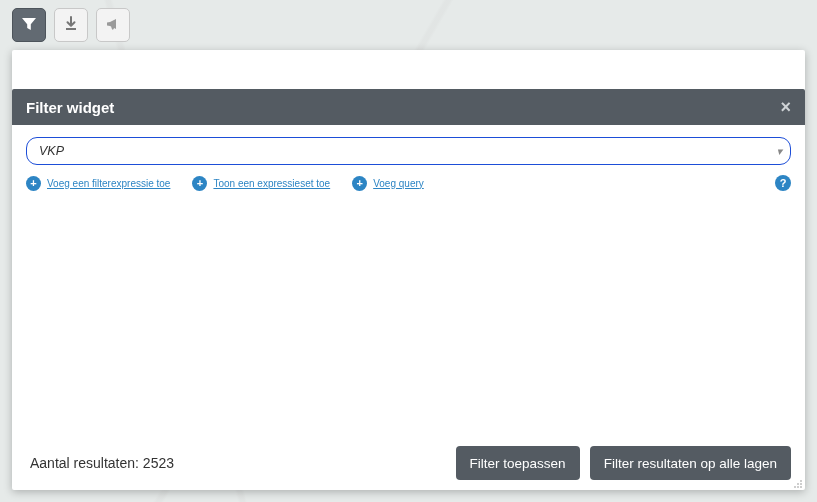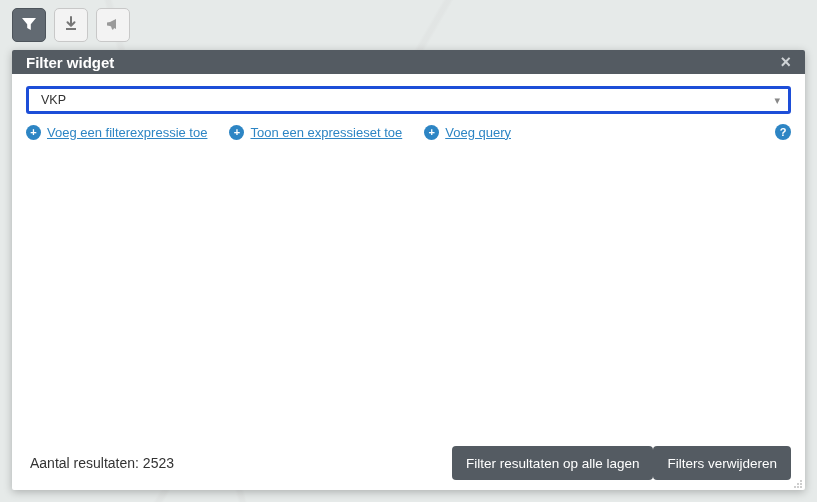--- a/index.html
+++ b/index.html
@@ -56,53 +56,55 @@
     height: 440px;
     background: #fff;
     border-radius: 2px;
     box-shadow: 0 2px 8px rgba(0,0,0,0.25);
     display: flex;
     flex-direction: column;
   }
   .panel-header {
     background: #545b62;
     color: #fff;
-    height: 24px;
+    height: 36px;
     display: flex;
     align-items: center;
     justify-content: space-between;
     padding: 0 14px;
     font-weight: 700;
     font-size: 15px;
     border-radius: 2px 2px 0 0;
+    margin-top: 39px;
   }
   .panel-header .close {
     font-size: 18px;
     cursor: pointer;
     color: #cfd3d6;
     line-height: 1;
   }
   .panel-body {
     padding: 12px 14px 10px 14px;
     flex: 1 1 auto;
     display: flex;
     flex-direction: column;
     min-height: 0;
   }
   .layer-select {
     height: 28px;
-    border: 3px solid #1d4ed8;
-    border-radius: 3px;
+    border: 1px solid #1d4ed8;
+    border-radius: 11px;
     display: flex;
     align-items: center;
     justify-content: space-between;
     padding: 0 8px 0 12px;
     color: #333;
     cursor: pointer;
     font-size: 12.5px;
+    font-style: italic;
   }
   .layer-select .caret {
     color: #888;
     font-size: 11px;
   }
   .action-links {
     display: flex;
     gap: 22px;
     align-items: center;
     margin-top: 10px;
@@ -122,41 +124,42 @@
     display: inline-flex;
     align-items: center;
     justify-content: center;
     font-size: 11px;
     font-weight: 700;
     line-height: 1;
   }
   .action-link a {
     color: #2d85c4;
     text-decoration: underline;
-    font-size: 13px;
+    font-size: 10px;
   }
   .help-right {
     margin-left: auto;
     width: 16px;
     height: 16px;
     border-radius: 50%;
     background: #2d85c4;
     color: #fff;
     display: inline-flex;
     align-items: center;
     justify-content: center;
     font-size: 11px;
     font-weight: 700;
     cursor: pointer;
   }
   .panel-spacer { flex: 1 1 auto; }
   .panel-footer {
     display: flex;
     align-items: center;
     padding: 0 0 0 4px;
+    gap: 10px;
   }
   .results {
     color: #333;
     font-size: 14px;
     margin-right: auto;
   }
   .btn {
     background: #545b62;
     color: #fff;
     border: none;
@@ -232,22 +235,22 @@
       </span>
       <span class="help-right">?</span>
     </div>
 
     <div class="panel-spacer"></div>
 
     <div class="panel-footer">
       <span class="results">
         <span>Aantal resultaten: </span><span>2523</span>
       </span>
+      <button class="btn">Filter toepassen</button>
       <button class="btn">Filter resultaten op alle lagen</button>
-      <button class="btn">Filters verwijderen</button>
     </div>
   </div>
 
   <span class="resize-grip">
     <svg width="12" height="12" viewBox="0 0 12 12">
       <circle cx="10" cy="4" r="1" fill="#888"></circle>
       <circle cx="7" cy="7" r="1" fill="#888"></circle>
       <circle cx="10" cy="7" r="1" fill="#888"></circle>
       <circle cx="4" cy="10" r="1" fill="#888"></circle>
       <circle cx="7" cy="10" r="1" fill="#888"></circle>

